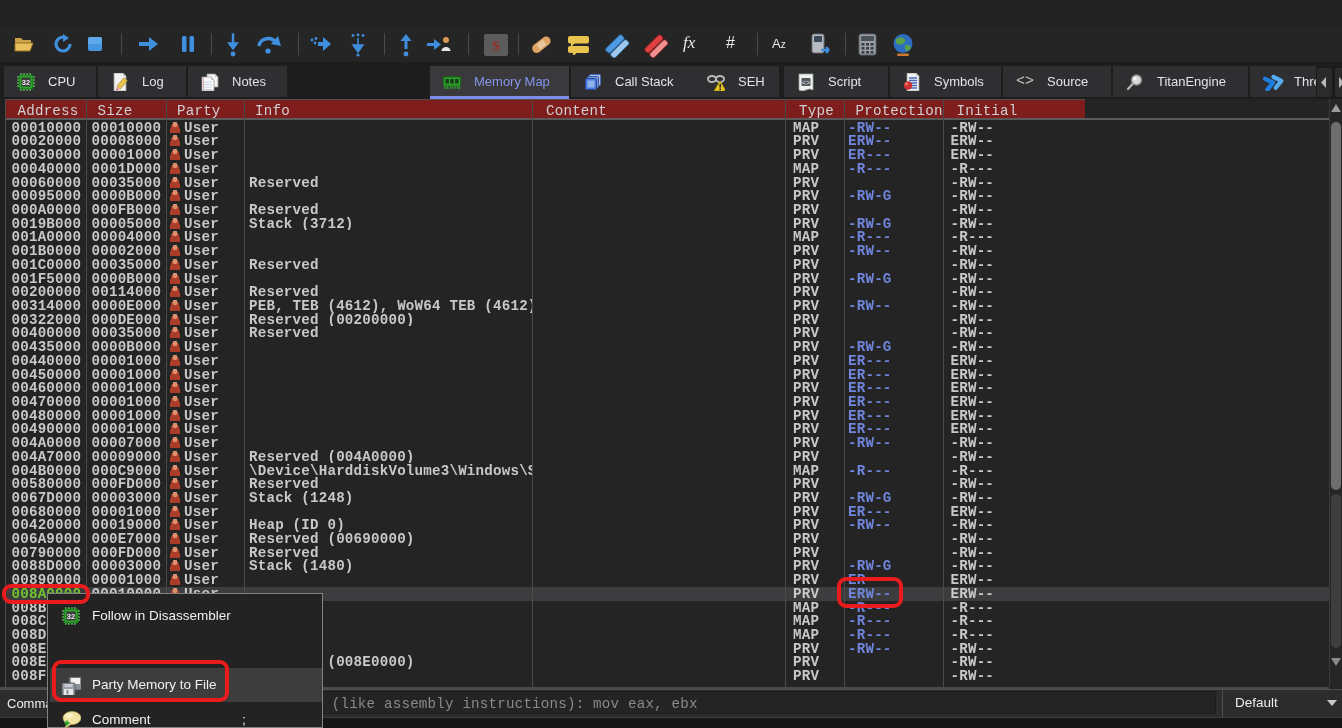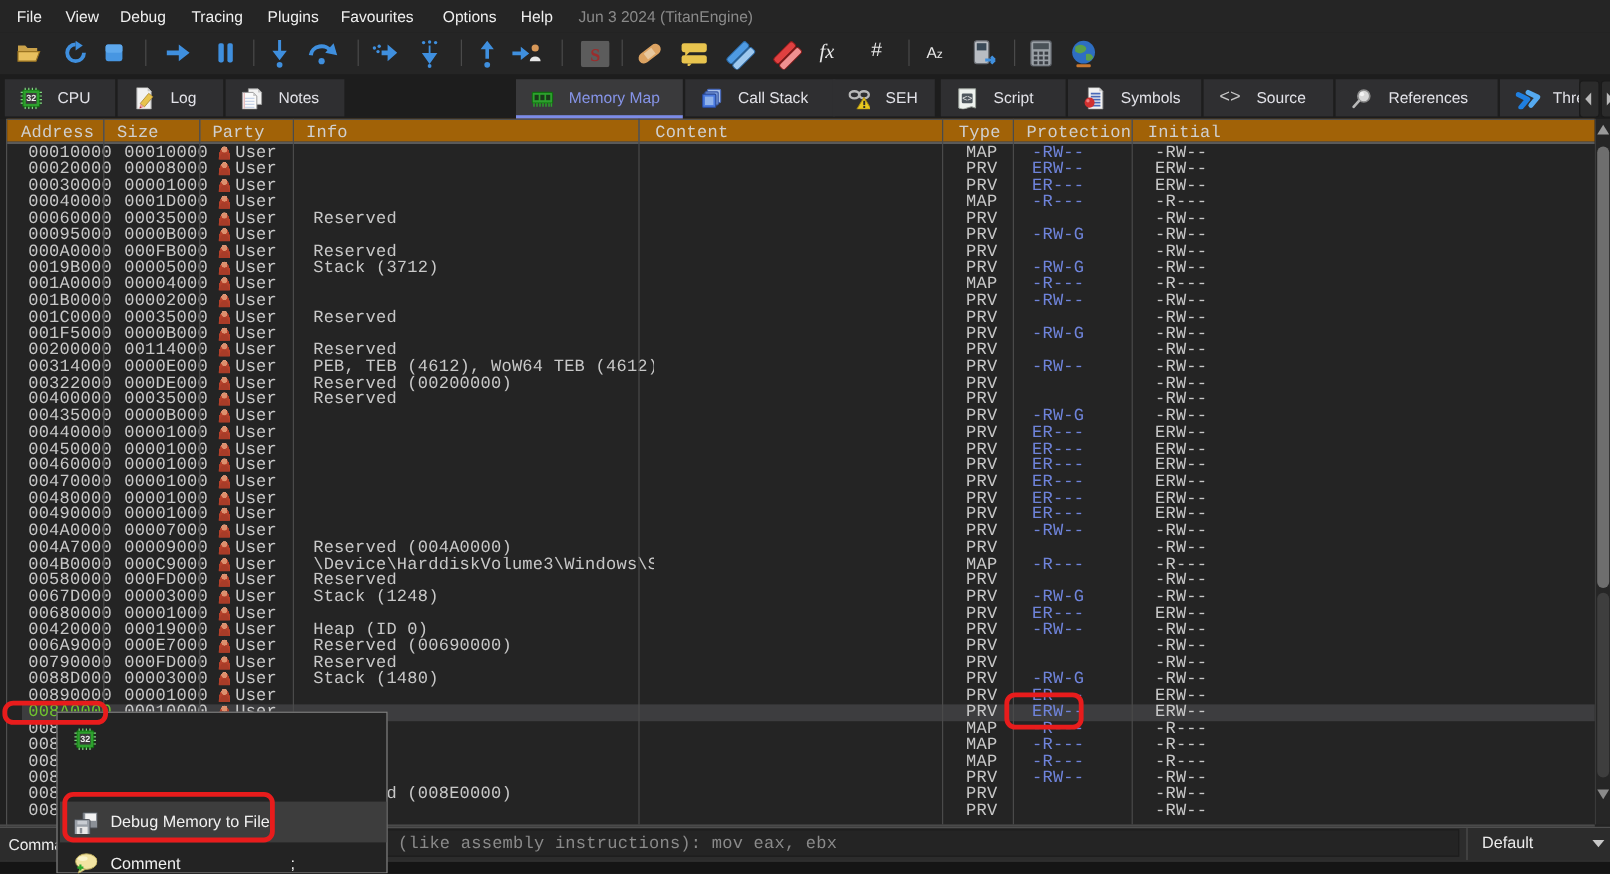--- a/index.html
+++ b/index.html
@@ -17,26 +17,26 @@
 .tab{position:absolute;top:4px;height:31px;background:#2f2f31;display:flex;align-items:center;}
 .tab .ticon{margin-left:13px;width:18px;height:18px;flex:0 0 18px;position:relative;}
 .tab .tlabel{margin-left:13px;font-size:13px;color:#e2e2e8;white-space:nowrap;}
 .tab.selected{background:#3a3a3c;}
 .tab.selected .tlabel{color:#8694e8;}
 #tabunderline{position:absolute;left:430px;top:96px;width:139px;height:3px;background:#7c8ce8;}
 .scrbtn{position:absolute;top:5px;height:29px;background:#2b2b2b;border:1px solid #1a1a1a;border-radius:3px;}
 
 #tblleft{position:absolute;left:0;top:99px;width:5px;height:618px;background:#202020;}
 #tblleftline{position:absolute;left:5px;top:99px;width:1px;height:618px;background:#4f4f4f;}
-#thead{position:absolute;left:6px;top:99px;width:1323px;height:19px;background:#a16207;
+#thead{position:absolute;left:6px;top:99px;width:1079px;height:19px;background:#7f1d1d;
   border-top:1px solid #505050;box-sizing:border-box;}
 .hc{position:absolute;top:1px;height:19px;line-height:20px;font-size:14.2px;color:#d0d0d0;
   font-family:"Liberation Mono",monospace;letter-spacing:0.2px;white-space:pre;}
 #theadline{position:absolute;left:6px;top:118px;width:1323px;height:2px;background:#5a5a5a;}
-#tbody{position:absolute;left:12px;top:120.75px;width:1329px;height:600px;overflow:hidden;}
+#tbody{position:absolute;left:0px;top:120.75px;width:1329px;height:600px;overflow:hidden;font-weight:bold;}
 .mrow{position:absolute;left:0;width:1329px;height:13.71px;font-family:"Liberation Mono",monospace;
   font-size:14.2px;line-height:14.9px;letter-spacing:0.2px;color:#c8c8c8;white-space:pre;}
 .mrow.sel{background:linear-gradient(to right,transparent 6px,#3d3d3f 6px);}
 .mrow span{position:absolute;top:0;}
 .mrow svg{position:absolute;}
 .ca{left:11.5px;} .ca.grn{color:#70c42f;}
 .cs{left:91.5px;}
 .cu{left:184px;}
 .ci{left:249px;width:284px;overflow:hidden;display:inline-block;height:13.71px;}
 .ct{left:793px;}
@@ -67,31 +67,20 @@
 .mitem{position:absolute;left:2px;width:272px;height:34px;}
 .mitem.hov{background:#3d3d3d;}
 .mitem .micon{position:absolute;left:11px;top:7px;width:20px;height:20px;}
 .mitem .mtext{position:absolute;left:42px;top:0;height:34px;line-height:34px;font-size:13.5px;color:#f0f0f0;white-space:nowrap;}
 .mitem .mshort{position:absolute;left:192px;top:0;height:34px;line-height:34px;font-size:13.5px;color:#f0f0f0;}
 
 .redrect{position:absolute;border:4.5px solid #e81c1c;border-radius:9px;box-sizing:border-box;}
 </style></head>
 <body>
 <div id="root">
-<div id="menubar">
- <span class="mi" style="left:14px">File</span>
- <span class="mi" style="left:54.5px">View</span>
- <span class="mi" style="left:100px">Debug</span>
- <span class="mi" style="left:159.5px">Tracing</span>
- <span class="mi" style="left:223px">Plugins</span>
- <span class="mi" style="left:284px">Favourites</span>
- <span class="mi" style="left:369px">Options</span>
- <span class="mi" style="left:434px">Help</span>
- <span class="mi" id="mdate" style="left:482px">Jun 3 2024 (TitanEngine)</span>
-</div>
 
 <div id="toolbar">
 <svg class="tbi" style="left:13px;top:7px" width="22" height="20">
         <path d="M2 4 h6 l2 2 h8 v3 h-16z" fill="#caa24a"></path>
         <path d="M2 9 h18 l-3 8 h-15z" fill="#e8c05e"></path>
         <path d="M2 9 h18 l-3 8 h-15z" fill="none" stroke="#9a7422" stroke-width="1"></path>
       </svg>
 <svg class="tbi" style="left:53px;top:7px" width="20" height="20">
         <path d="M10 3 a7 7 0 1 0 7 7" fill="none" stroke="#3f8fde" stroke-width="3.2"></path>
         <polygon points="10,0 10,8 16,4" fill="#3f8fde"></polygon>
@@ -298,21 +287,21 @@
  <div class="tab" style="left:1003px;width:108px">
   <span class="ticon" style="font-size:15px;color:#c8c8c8;font-family:'Liberation Mono',monospace;line-height:18px;text-align:center;">&lt;&gt;</span>
   <span class="tlabel">Source</span>
       </div>
  <div class="tab" style="left:1113px;width:135px">
   <svg class="ticon" width="18" height="18">
           <circle cx="10.5" cy="7" r="5" fill="#d8d8d8" stroke="#8a8a8a" stroke-width="1.4"></circle>
           <circle cx="9" cy="5.5" r="1.8" fill="#f4f4f4"></circle>
           <path d="M6.5 11 l-4.5 5" stroke="#b8b8b8" stroke-width="2.2" stroke-linecap="round"></path>
         </svg>
-  <span class="tlabel">References</span>
+  <span class="tlabel">TitanEngine</span>
       </div>
  <div class="tab" style="left:1250px;width:66px;overflow:hidden">
   <svg class="ticon" width="22" height="18" style="flex:0 0 22px">
           <g transform="rotate(-12 11 9)">
             <path d="M3 4 l7 5.5 l-7 5.5" stroke="#1f7fe0" stroke-width="4.2" fill="none" stroke-linejoin="round" stroke-linecap="round"></path>
             <path d="M11.5 4 l7 5.5 l-7 5.5" stroke="#55aaf0" stroke-width="4.2" fill="none" stroke-linejoin="round" stroke-linecap="round"></path>
           </g>
         </svg>
   <span class="tlabel" style="margin-left:9px">Thre</span>
       </div>
@@ -542,31 +531,32 @@
 <div id="cmenu">
  <div class="mitem" style="top:5px">
   <svg class="micon" width="20" height="20">
           <rect x="3" y="3" width="14" height="14" rx="1" fill="#2da02d" stroke="#0f6f0f"></rect>
           <g stroke="#7fd77f" stroke-width="1">
             <path d="M5 1v2M8 1v2M11 1v2M14 1v2M5 17v2M8 17v2M11 17v2M14 17v2M1 5h2M1 8h2M1 11h2M1 14h2M17 5h2M17 8h2M17 11h2M17 14h2"></path>
           </g>
           <rect x="5.5" y="5.5" width="9" height="9" fill="#3a3a3a"></rect>
           <text x="10" y="12.5" font-size="7.5" font-weight="bold" fill="#efefef" text-anchor="middle" font-family="Liberation Sans">32</text>
         </svg>
+  <span class="mtext">Follow in Disassembler</span>
       </div>
  <div class="mitem hov" style="top:74px">
   <svg class="micon" width="22" height="22">
           <rect x="8" y="2" width="13" height="13" rx="1" fill="#8a8f96" stroke="#4a4e54" stroke-width="0.8"></rect>
           <rect x="10" y="3" width="9" height="6" fill="#f2f2f2"></rect>
           <rect x="1" y="8" width="13" height="13" rx="1" fill="#9aa0a8" stroke="#4a4e54" stroke-width="0.8"></rect>
           <rect x="3" y="14" width="9" height="6.5" fill="#e8e8e8"></rect>
           <rect x="5.5" y="15" width="2" height="4.5" fill="#8a8f96"></rect>
           <rect x="3.5" y="9" width="8" height="3" fill="#c8ccd2"></rect>
         </svg>
-  <span class="mtext">Debug Memory to File</span>
+  <span class="mtext">Party Memory to File</span>
       </div>
  <div class="mitem" style="top:109px">
   <svg class="micon" width="22" height="20">
           <ellipse cx="11" cy="8" rx="9" ry="6.5" fill="#f2e4a2" stroke="#b8a85a" stroke-width="0.8"></ellipse>
           <ellipse cx="8" cy="5.5" rx="4" ry="2" fill="#faf4cc"></ellipse>
           <path d="M6 13 l-2 5 l6 -3.5z" fill="#f2e4a2" stroke="#b8a85a" stroke-width="0.8"></path>
           <path d="M3.5 13 h5 M6 10.5 v5" stroke="#2aa82a" stroke-width="1.8"></path>
         </svg>
   <span class="mtext">Comment</span>
         <span class="mshort">;</span>

